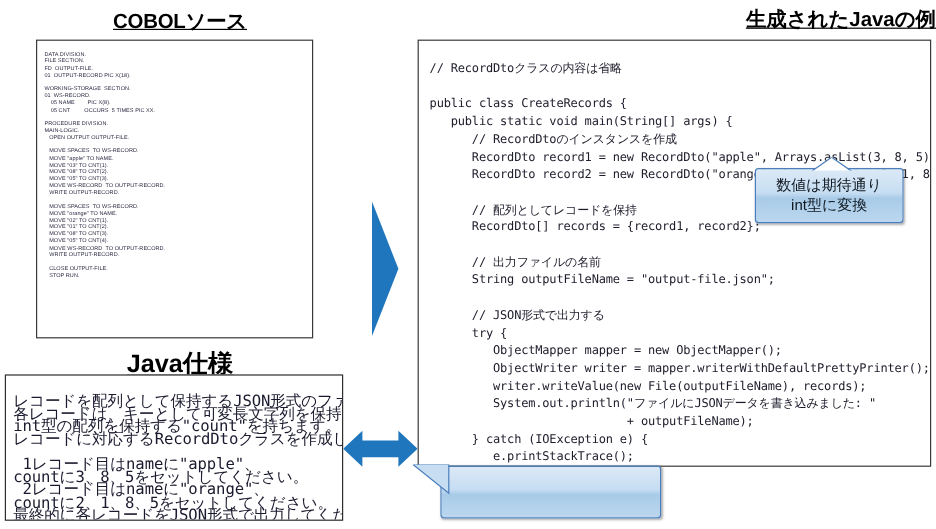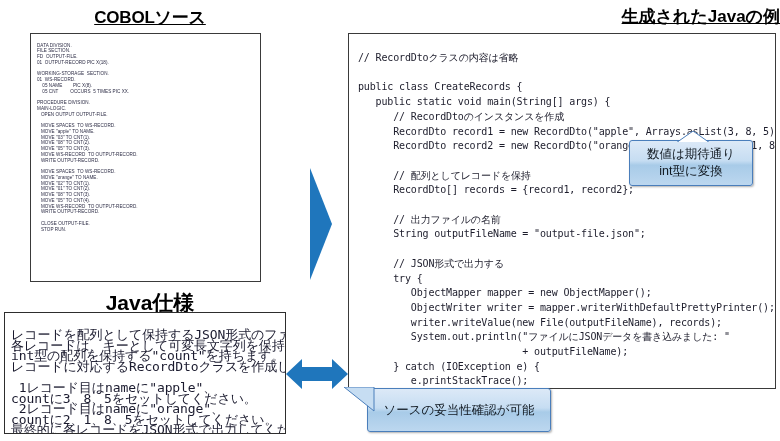--- a/index.html
+++ b/index.html
@@ -263,14 +263,13 @@
   <span class="callout-line">数値は期待通り</span>
   <span class="callout-line">int型に変換</span>
 </div>
 
 <div class="callout" id="callout-compare">
   <span class="tail">
     <svg width="32" height="26" viewBox="0 0 32 26">
       <polygon points="0,0 30,0 30,24" fill="#c6ddf2" stroke="#4a7ebb" stroke-width="1"></polygon>
     </svg>
   </span>
-  <span class="callout-line">ソースの妥当性確認が可能</span>
 </div>
 
 </body></html>

